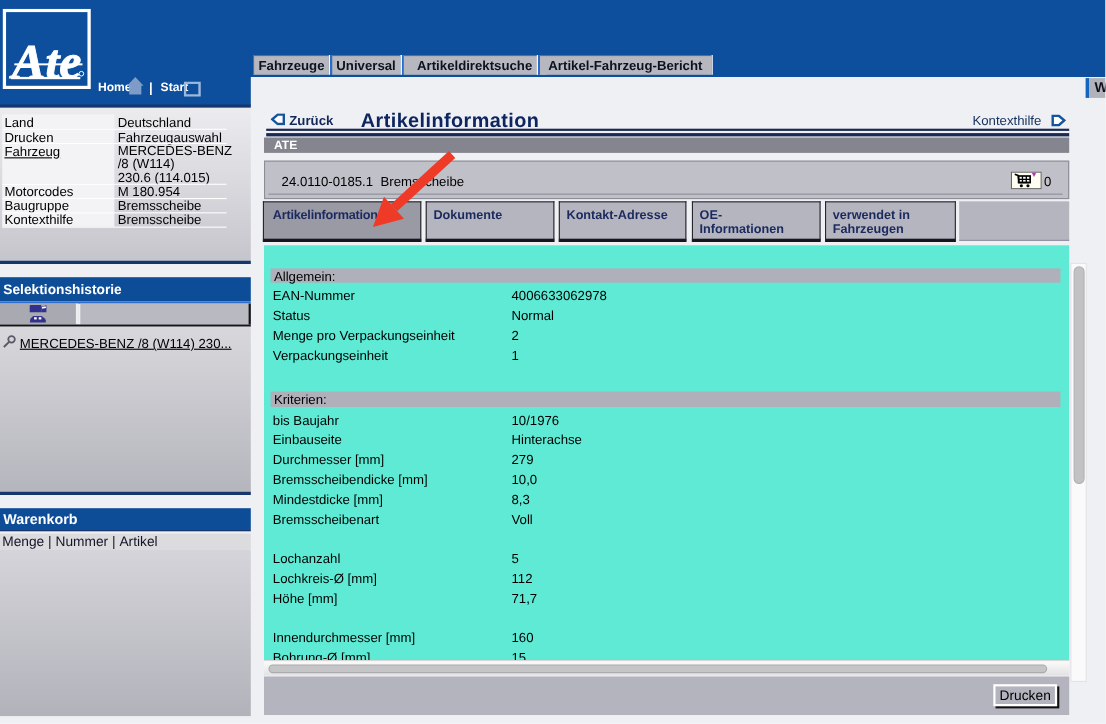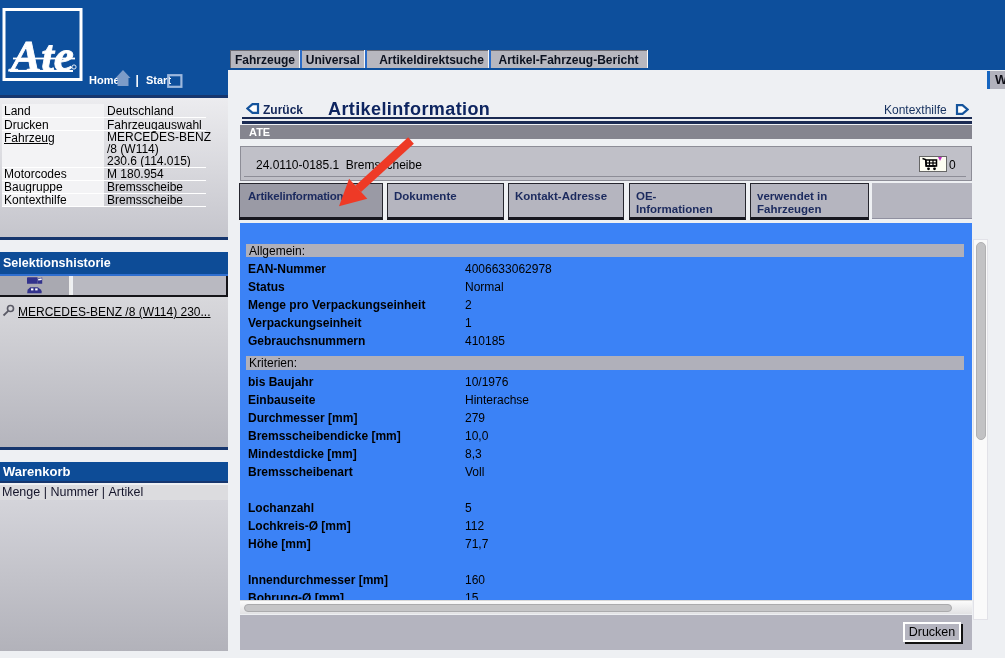--- a/index.html
+++ b/index.html
@@ -50,24 +50,24 @@
 #cartnum{left:949px;top:158px;font-size:12px;color:#000}
 
 .tab2{top:183px;height:37px;background:#b5b5bf;border:1px solid #26262e;border-bottom:3px solid #16161e;color:#1b2a5e;font-size:11.5px;font-weight:bold;line-height:12.5px;padding:6px 0 0 6px}
 #tabA{left:239px;width:144px;background:#9a9aa5;padding-left:8px;letter-spacing:-0.2px}
 #tabB{left:387px;width:117px}
 #tabC{left:508px;width:116px}
 #tabD{left:629px;width:117px}
 #tabE{left:750px;width:119px}
 #tabF{left:872px;top:183px;width:100px;height:36px;background:#b5b5bf;border-bottom:1px solid #9090a0}
 
-#scroll{left:240px;top:223px;width:732px;height:377px;background:#3b82f6;overflow:hidden}
+#scroll{left:240px;top:223px;width:732px;height:377px;background:#5eead4;overflow:hidden}
 .secbar{position:absolute;left:6px;width:718px;height:13.5px;background:#b0b0ba;color:#000;font-size:12px;line-height:14px;padding-left:3px}
 .crow{position:absolute;left:0;width:732px;height:13px;font-size:12px;color:#000}
-.crow b{position:absolute;left:8px;top:0;font-weight:bold}
+.crow b{position:absolute;left:8px;top:0;font-weight:normal}
 .crow i{position:absolute;left:225px;top:0;font-style:normal}
 
 #hsb{left:240px;top:600px;width:732px;height:14px;background:linear-gradient(#fbfbfb,#e2e2e4);border-top:1px solid #d8d8d8}
 #hth{left:244px;top:604px;width:708px;height:8px;background:#c5c5c7;border:1px solid #ababad;border-radius:4px}
 #vsb{left:973px;top:239px;width:15px;height:381px;background:#fafafa;border:1px solid #e2e2e8}
 #vth{left:976px;top:242px;width:10px;height:198px;background:#c2c2c4;border:1px solid #b0b0b2;border-radius:5px}
 
 #foot{left:240px;top:615px;width:732px;height:35px;background:#b4b4bf}
 #drucken{left:903px;top:622px;width:58px;height:20px;background:#b4b4bf;border:2px solid #fff;box-shadow:2px 2px 0 #111;color:#000;font-size:12.5px;text-align:center;line-height:16px}
 </style></head>
@@ -220,24 +220,20 @@
         <i>Normal</i>
       </div>
   <div class="crow" style="top:75px">
         <b>Menge pro Verpackungseinheit</b>
         <i>2</i>
       </div>
   <div class="crow" style="top:93px">
         <b>Verpackungseinheit</b>
         <i>1</i>
       </div>
-  <div class="crow" style="top:111px">
-        <b>Gebrauchsnummern</b>
-        <i>410185</i>
-      </div>
   <div class="secbar" style="top:133px">Kriterien:</div>
   <div class="crow" style="top:152px">
         <b>bis Baujahr</b>
         <i>10/1976</i>
       </div>
   <div class="crow" style="top:170px">
         <b>Einbauseite</b>
         <i>Hinterachse</i>
       </div>
   <div class="crow" style="top:188px">

